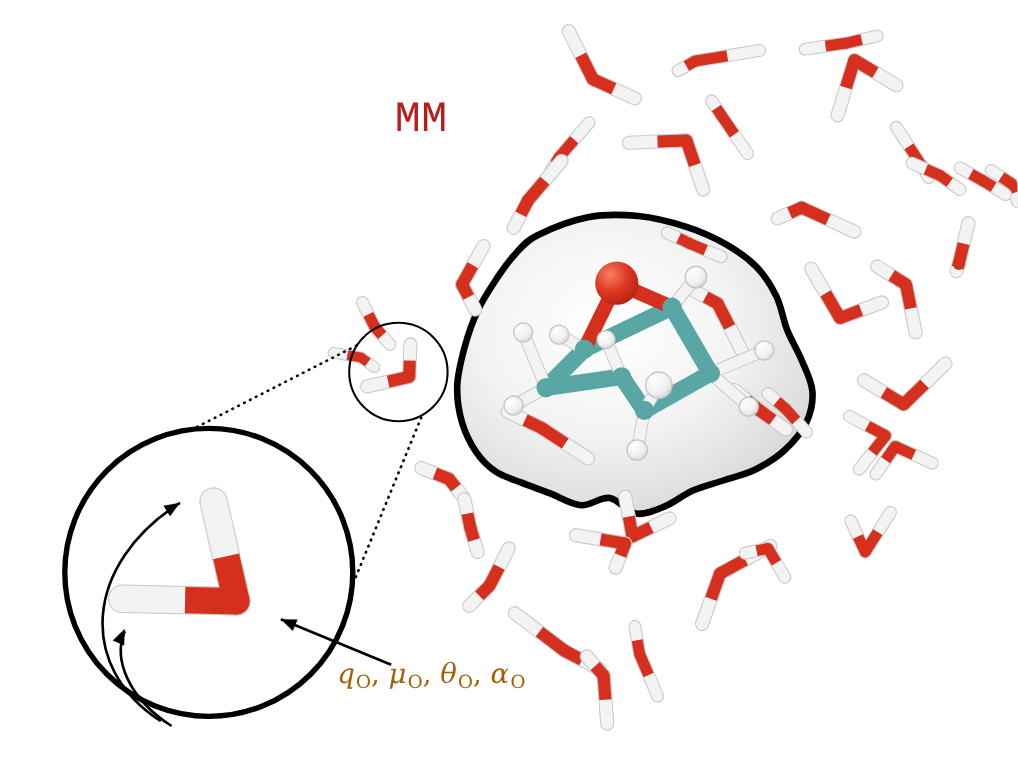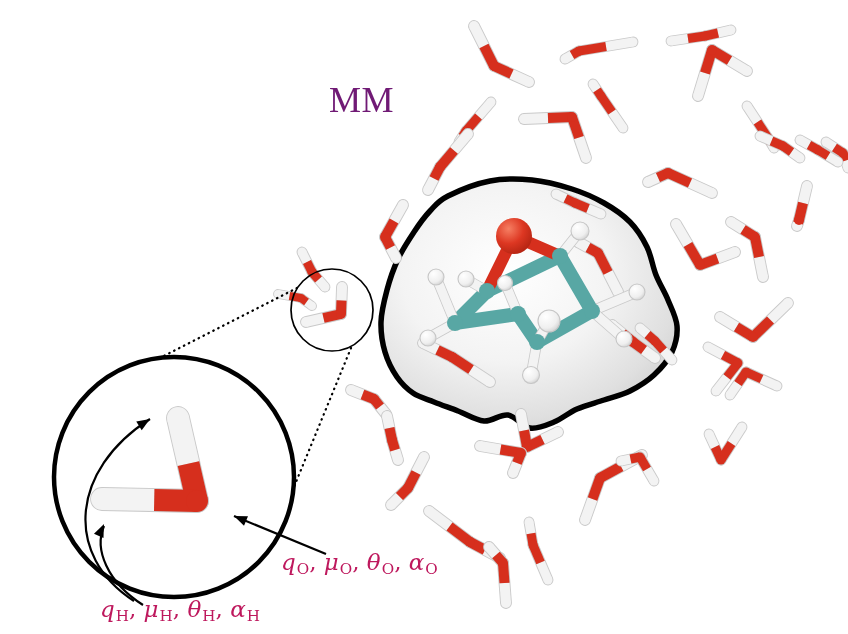--- a/index.html
+++ b/index.html
@@ -1,23 +1,23 @@
 <!DOCTYPE html>
 <html><head>
 <meta charset="utf-8">
 <style>
   html,body{margin:0;padding:0;background:#ffffff;}
   #stage{position:relative;width:848px;height:634px;background:#ffffff;overflow:hidden;
          font-family:"DejaVu Sans",sans-serif;}
   #scene{position:absolute;left:0;top:0;width:848px;height:634px;}
-  .region-label{position:absolute;color:#701a75;line-height:1;font-family:Liberation Serif, serif;
+  .region-label{position:absolute;color:#b91c1c;line-height:1;font-family:Liberation Mono, monospace;
          font-weight:500;letter-spacing:0.5px;}
   #mm-label{left:329px;top:82px;font-size:36px;}
   #qm-label{left:421px;top:219px;font-size:42px;z-index:5;}
-  .math{position:absolute;font-family:"DejaVu Serif",serif;font-size:23px;color:#be185d;
+  .math{position:absolute;font-family:"DejaVu Serif",serif;font-size:23px;color:#a16207;
         line-height:1;white-space:nowrap;}
   .math i{font-style:italic;}
   .math sub{font-size:0.66em;font-style:normal;vertical-align:-0.28em;margin-left:1px;}
   #o-params{left:281px;top:551px;}
   #h-params{left:100px;top:598px;}
 </style>
 </head>
 <body>
 
 <div id="stage">
@@ -462,14 +462,13 @@
         <path d="M 143 605 C 107 582 94 549 104 526" fill="none" stroke="#000000" stroke-width="2.2"></path>
         <polygon points="104,524 103.46286001975612,537.991121493348 93.96198726027306,533.7610604053597" fill="#000000"></polygon>
         <line x1="326" y1="554" x2="234" y2="516" stroke="#000000" stroke-width="2.2"></line>
         <polygon points="234,516 248.0003877709452,516.1707110516875 244.02048007434828,525.7790581898048" fill="#000000"></polygon>
       </g>
   </svg>
 
   <div id="mm-label" class="region-label">MM</div>
 
   <div id="o-params" class="math"><i>q</i><sub>O</sub>, <i>μ</i><sub>O</sub>, <i>θ</i><sub>O</sub>, <i>α</i><sub>O</sub></div>
-  <div id="h-params" class="math"><i>q</i><sub>H</sub>, <i>μ</i><sub>H</sub>, <i>θ</i><sub>H</sub>, <i>α</i><sub>H</sub></div>
 </div>
 
 </body></html>

